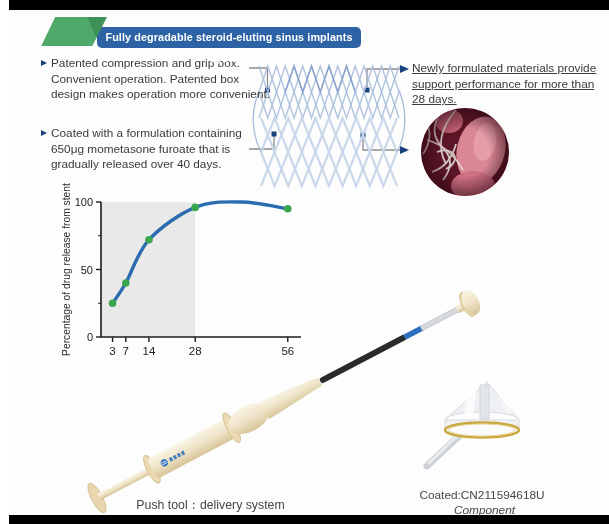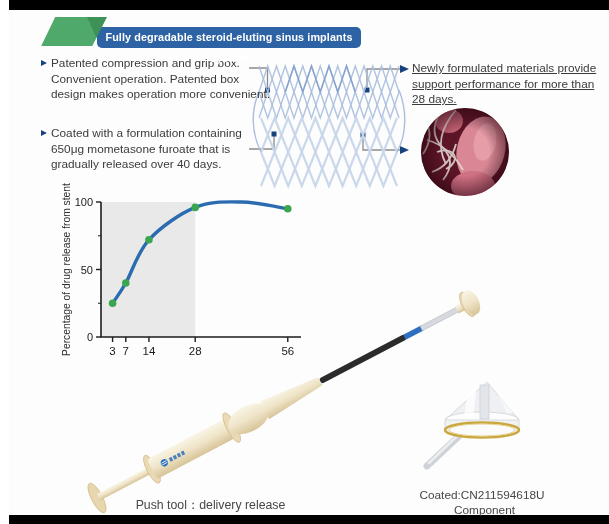--- a/index.html
+++ b/index.html
@@ -34,21 +34,21 @@
   #marker-2{left:32px;top:130px;}
   #feature-3{left:403px;top:61px;text-decoration:underline;}
   #gfx{position:absolute;left:0;top:0;z-index:1;}
   #ylabel{
     position:absolute;left:-34px;top:263px;width:184px;height:13px;z-index:2;
     transform:rotate(-90deg);color:#2e2e2e;font-size:10.3px;text-align:center;
   }
   .caption{position:absolute;color:#474747;z-index:2;text-align:center;}
   #push-caption{left:99px;top:497px;width:205px;font-size:12.3px;}
   #patent-caption{left:388px;top:488px;width:170px;font-size:11.8px;}
-  #component-caption{left:388px;top:503px;width:175px;font-size:11.8px;}
+  #component-caption{left:388px;top:503px;width:175px;font-size:11.8px;font-style:italic;}
 </style>
 </head>
 <body>
 
 <div id="canvas">
 
   <div id="top-bar" class="bar"></div>
 
   <div id="banner-blue">
     <span>Fully degradable steroid-eluting sinus implants system</span>
@@ -64,21 +64,21 @@
   <div id="feature-2" class="feature">Coated with a formulation containing
 650μg mometasone furoate that is
 gradually released over 40 days.</div>
 
   <div id="feature-3" class="feature">Newly formulated materials provide
 support performance for more than
 28 days.</div>
 
   <div id="ylabel">Percentage of drug release from stent</div>
 
-  <div id="push-caption" class="caption">Push tool：delivery release</div>
+  <div id="push-caption" class="caption">Push tool：delivery system</div>
   <div id="patent-caption" class="caption">Coated:CN211594618U</div>
   <div id="component-caption" class="caption">Component</div>
 
   <div id="bottom-bar" class="bar"></div>
 
   <svg id="gfx" width="609" height="524" viewBox="0 0 609 524">
     <defs>
       <linearGradient id="creamV" x1="0" y1="0" x2="0" y2="1">
         <stop offset="0" stop-color="#f9f4e4"></stop>
         <stop offset="0.5" stop-color="#efe4c8"></stop>

